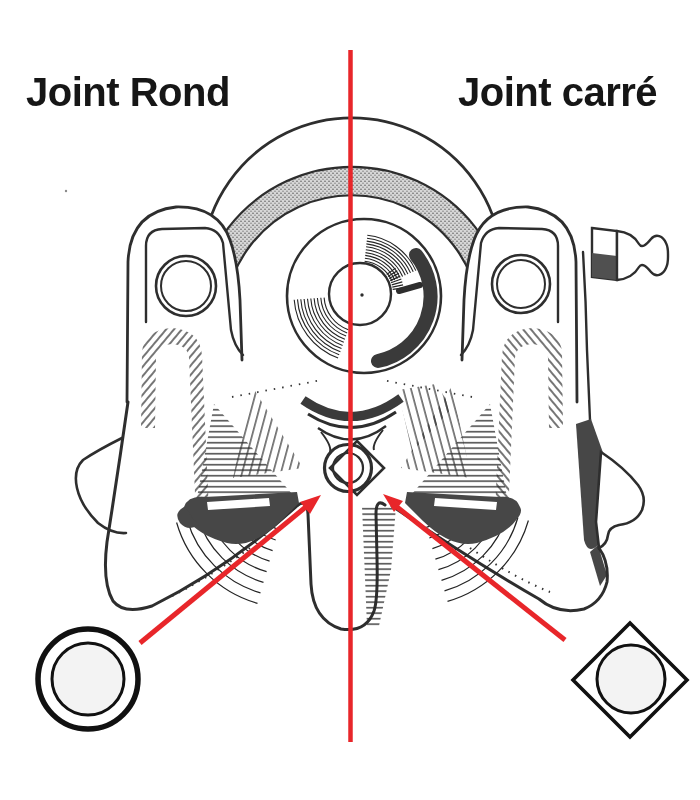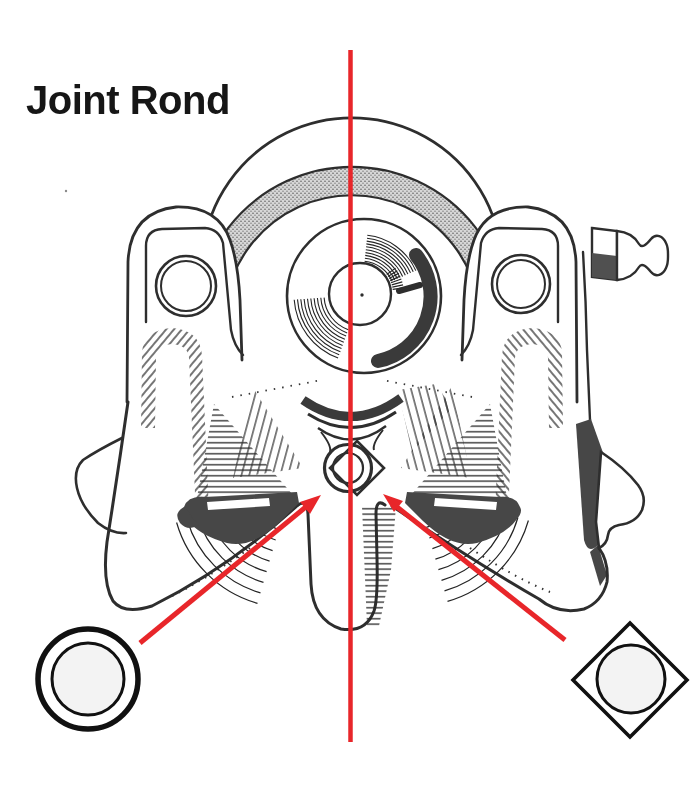--- a/index.html
+++ b/index.html
@@ -1,18 +1,18 @@
 <!DOCTYPE html>
 <html><head>
 <meta charset="utf-8">
 <style>
   html,body{margin:0;padding:0;background:#fff;}
   #stage{position:relative;width:700px;height:800px;background:#fff;overflow:hidden;
          font-family:"Liberation Sans",sans-serif;}
-  .title{position:absolute;top:78px;font-size:40px;font-weight:700;color:#161616;
+  .title{position:absolute;top:70px;font-size:40px;font-weight:700;color:#161616;
          letter-spacing:-0.5px;white-space:nowrap;}
   #title-left{left:26px;}
   #title-right{left:458px;}
   svg{position:absolute;left:0;top:0;}
 </style>
 </head>
 <body>
 
 <div id="stage">
 
@@ -194,13 +194,14 @@
       <circle cx="88" cy="679" r="50" stroke-width="5.5" fill="#ffffff"></circle>
       <circle cx="88" cy="679" r="36" stroke-width="3" fill="#f3f3f3"></circle>
     </g>
     <g fill="none" stroke="#111">
       <polygon points="630,623 687,680 630,737 573,680" stroke-width="3.6" fill="#ffffff"></polygon>
       <circle cx="631" cy="679" r="34" stroke-width="3" fill="#f3f3f3"></circle>
     </g>
   </svg>
 
   <div id="title-left" class="title">Joint Rond</div>
+  <div id="title-right" class="title">Joint carré</div>
 </div>
 
 </body></html>

